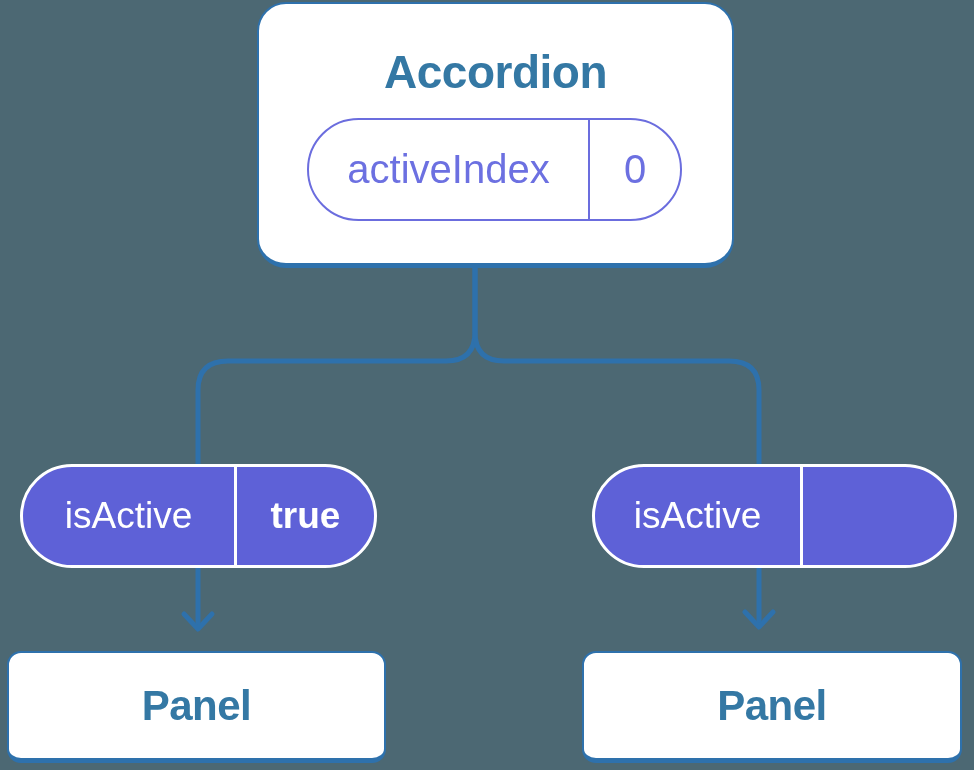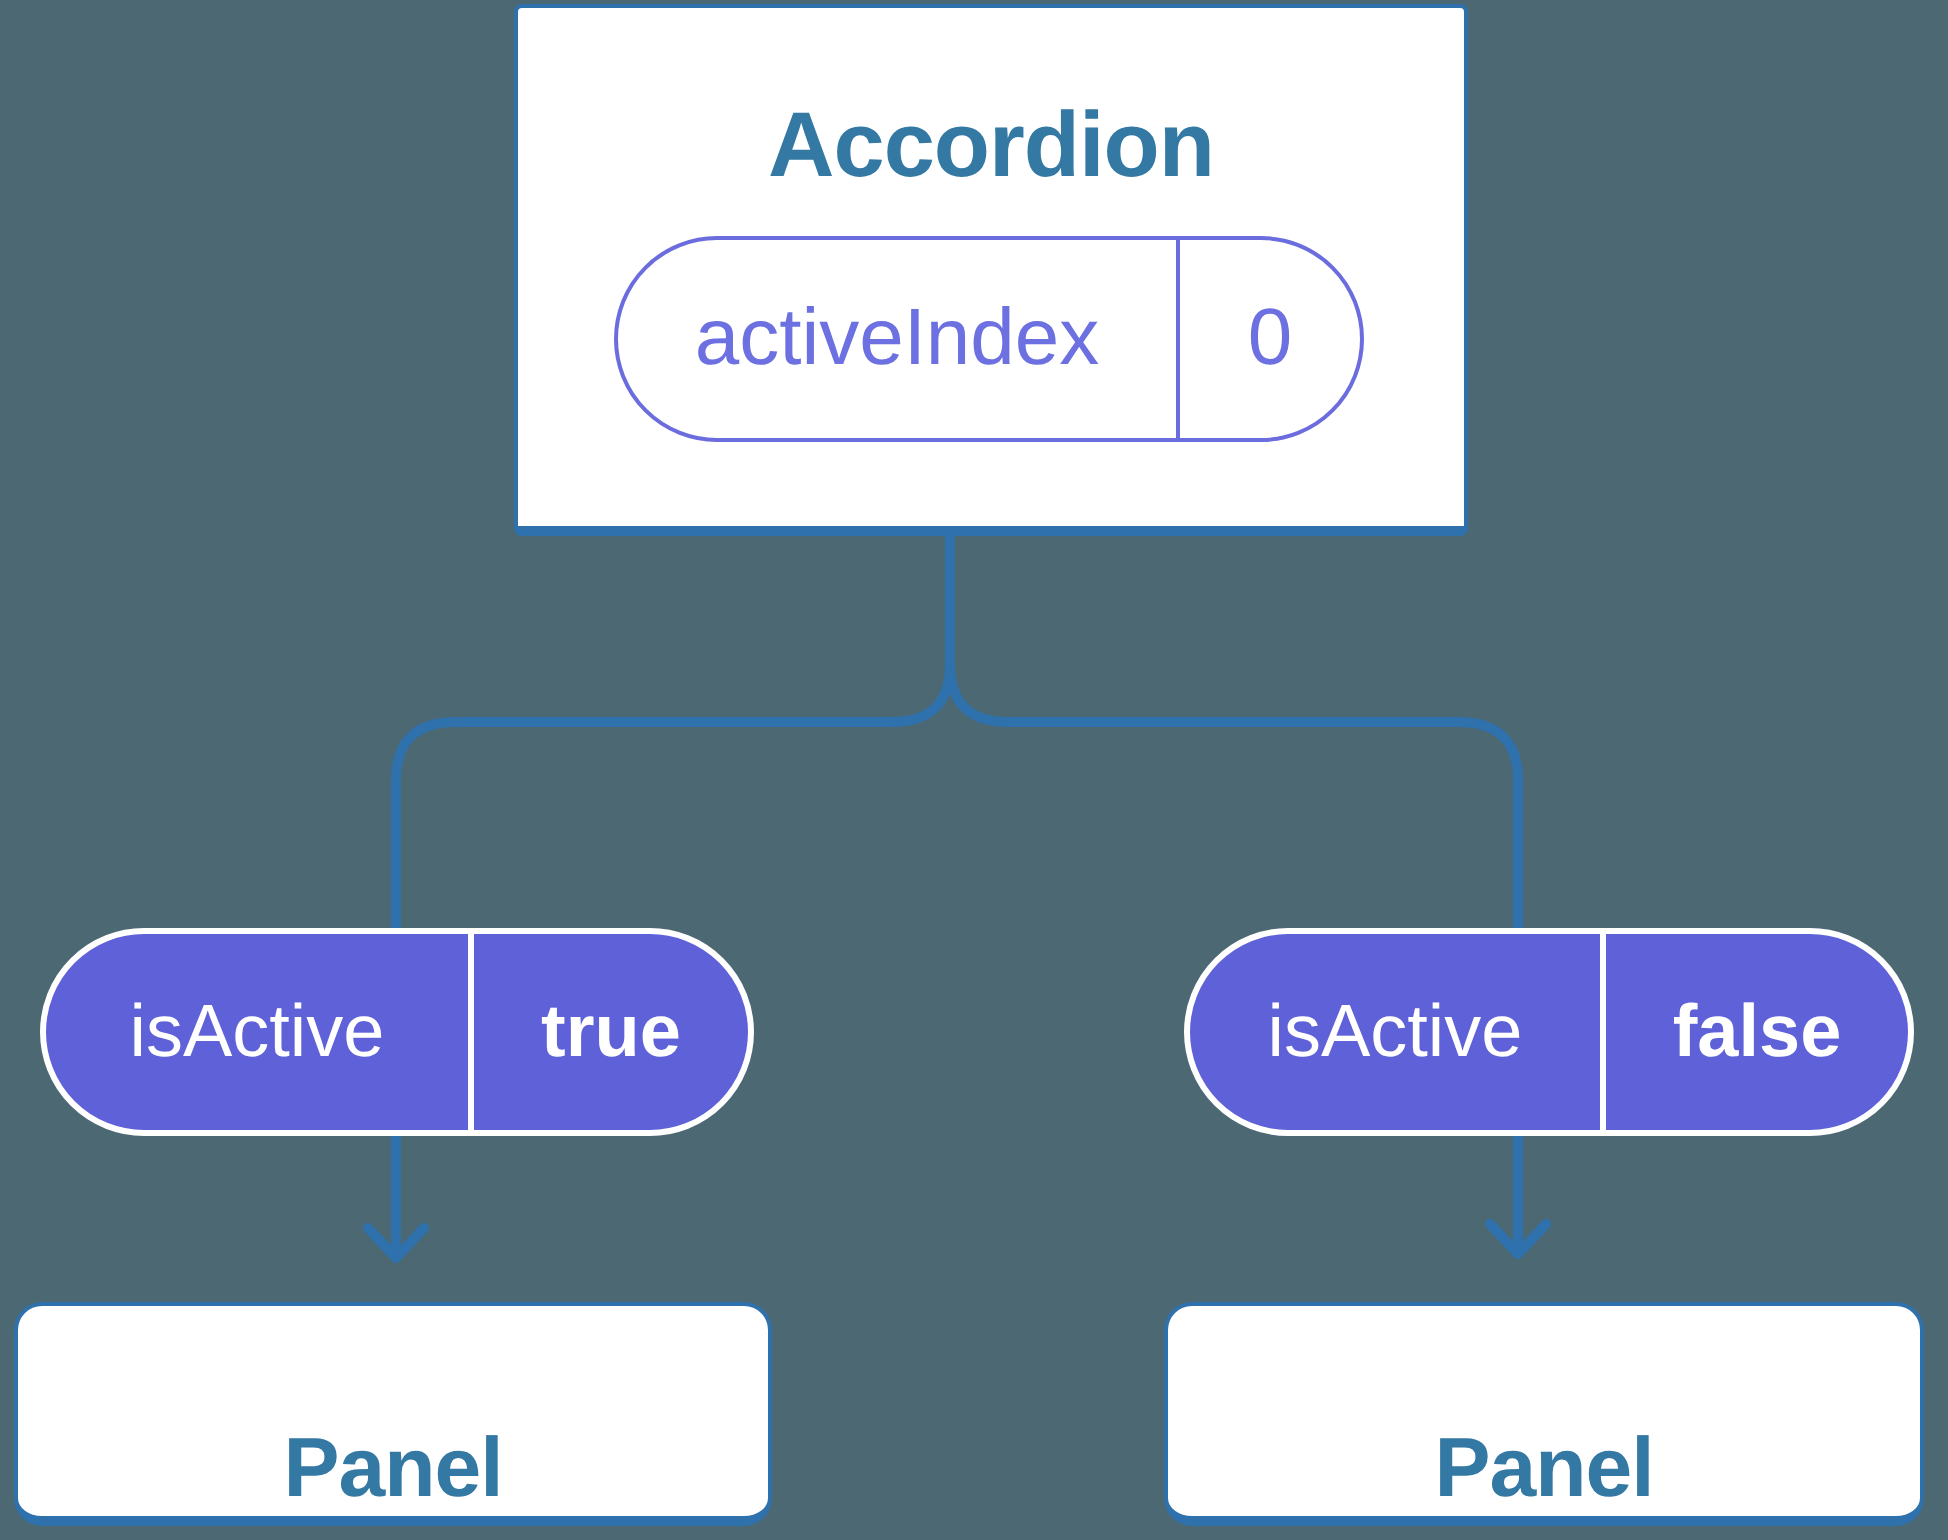--- a/index.html
+++ b/index.html
@@ -24,21 +24,21 @@
   .connectors path{
     fill:none;stroke:var(--line);stroke-width:5;
     stroke-linecap:round;stroke-linejoin:round;
   }
   .card{
     position:absolute;background:var(--card-bg);
     border:2px solid var(--line);border-bottom-width:5px;
     z-index:2;
   }
   .accordion-card{
-    left:257px;top:2px;width:477px;height:266px;border-radius:4px;
+    left:257px;top:2px;width:477px;height:266px;border-radius:29px;
   }
   .card-title{
     position:absolute;left:0;right:0;text-align:center;
     color:var(--heading);font-weight:600;letter-spacing:-0.5px;
   }
   .accordion-card .card-title{top:45px;font-size:46px;line-height:46px;}
   .pill{
     position:absolute;display:flex;align-items:stretch;overflow:hidden;
   }
   .pill .seg{
@@ -59,21 +59,21 @@
     text-align:center;
   }
   .pill-filled .divider{width:3px;background:#fff;}
   .pill-filled .seg-value{flex:1;font-weight:bold;}
   #prop-pill-left{left:20px;top:464px;width:357px;}
   #prop-pill-left .seg-name{width:211px;}
   #prop-pill-right{left:592px;top:464px;width:365px;}
   #prop-pill-right .seg-name{width:205px;}
   .panel-card{
     height:112px;border-radius:14px;top:651px;
-    display:flex;align-items:flex-end;justify-content:center;
+    display:flex;align-items:center;justify-content:center;
   }
   #panel-left{left:7px;width:379px;}
   #panel-right{left:582px;width:380px;}
   .panel-title{
     color:var(--heading);font-weight:600;font-size:42px;letter-spacing:-0.5px;
   }
 </style>
 </head>
 <body>
 
@@ -97,21 +97,20 @@
 
   <div class="pill pill-filled" id="prop-pill-left">
     <span class="seg seg-name">isActive</span>
     <span class="divider"></span>
     <span class="seg seg-value">true</span>
   </div>
 
   <div class="pill pill-filled" id="prop-pill-right">
     <span class="seg seg-name">isActive</span>
     <span class="divider"></span>
-    <span class="seg seg-value">false</span>
   </div>
 
   <div class="card panel-card" id="panel-left">
     <div class="panel-title">Panel</div>
   </div>
 
   <div class="card panel-card" id="panel-right">
     <div class="panel-title">Panel</div>
   </div>
 

